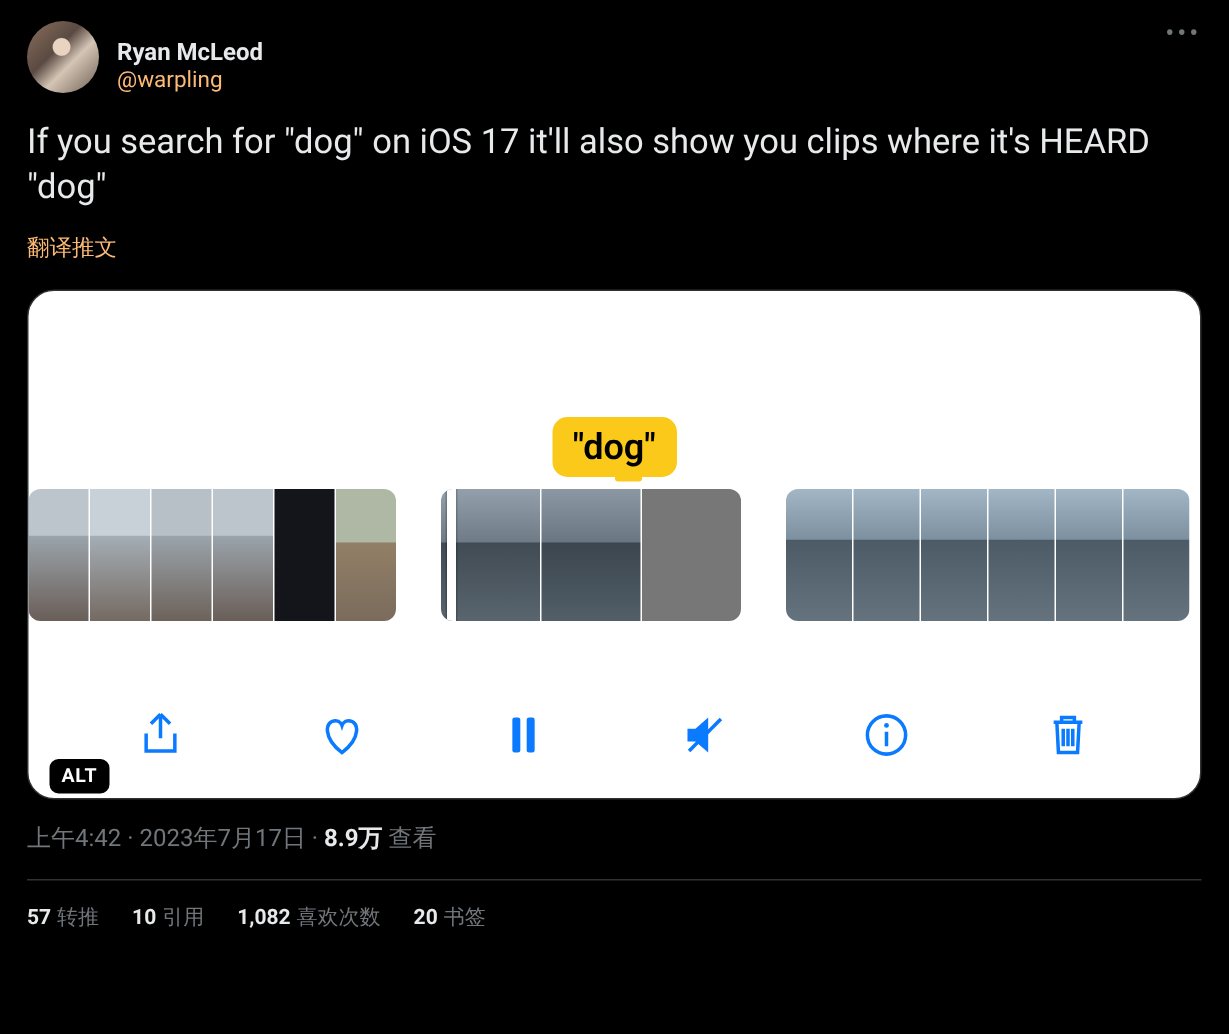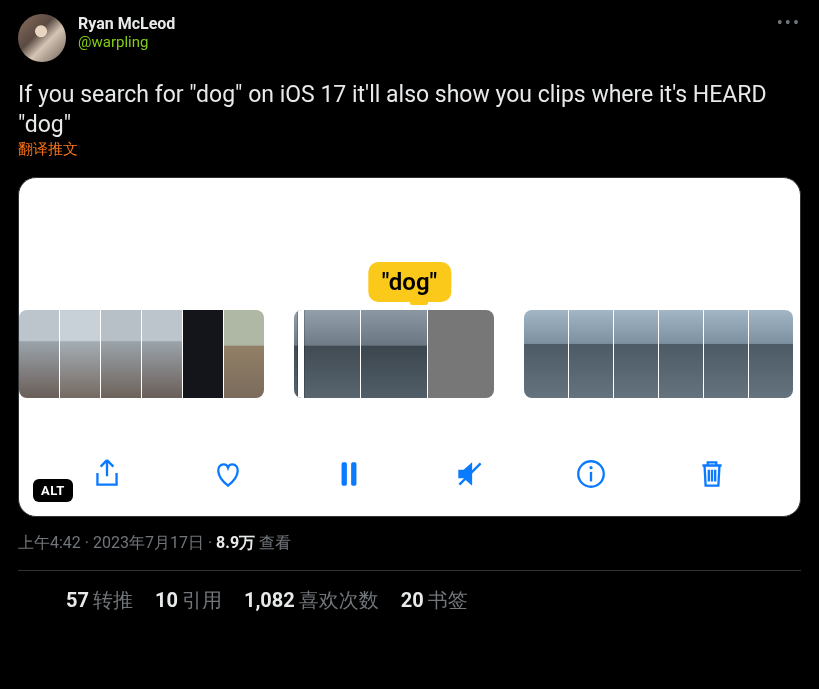--- a/index.html
+++ b/index.html
@@ -10,21 +10,21 @@
     font-family: -apple-system, BlinkMacSystemFont, "Segoe UI", Roboto, Helvetica, Arial, sans-serif;
     color: #e7e9ea;
     overflow: hidden;
     position: relative;
   }
   .tweet {
     padding: 14px 18px;
   }
   .header {
     display: flex;
-    align-items: flex-start;
+    align-items: flex-end;
     gap: 12px;
     position: relative;
   }
   .avatar {
     width: 48px;
     height: 48px;
     border-radius: 50%;
     background: linear-gradient(135deg, #8b6f5c 0%, #5a4a42 40%, #d4c5b5 60%, #6b5d52 100%);
     flex-shrink: 0;
     position: relative;
@@ -36,44 +36,44 @@
     border-radius:50%;
     background: radial-gradient(circle at 48% 36%, #e8d4c0 0%, #e8d4c0 14%, transparent 16%);
   }
   .name-col { display:flex; flex-direction:column; }
   .display-name {
     font-weight: 700;
     font-size: 16px;
     color:#e7e9ea;
   }
   .handle {
-    color: #84cc16;
+    color: #fdba74;
     font-size: 15px;
   }
   .more {
     position:absolute;
     right:0;
     top:0;
     color:#71767b;
     font-size:18px;
     letter-spacing:2px;
     cursor:pointer;
     line-height:1;
   }
   .body-text {
     margin-top: 18px;
     font-size: 23px;
     line-height: 30px;
     color:#e7e9ea;
     font-weight:400;
   }
   .translate {
-    color: #f97316;
+    color: #fdba74;
     font-size: 15px;
-    margin-top: 0;
+    margin-top: 16px;
     cursor: pointer;
   }
   .media {
     margin-top: 18px;
     background: #fff;
     border-radius: 18px;
     width: 100%;
     height: 340px;
     position: relative;
     overflow:hidden;
@@ -152,21 +152,21 @@
     justify-content: space-around;
     align-items:center;
     padding: 0 28px;
   }
   .ctrl { color:#0a7aff; width:40px; height:40px; display:flex; align-items:center; justify-content:center; cursor:pointer; }
   .ctrl svg { width:34px; height:34px; stroke:#0a7aff; fill:none; stroke-width:2.2; }
   .ctrl.pause svg rect{ fill:#0a7aff; stroke:none; }
   .alt {
     position:absolute;
     left:14px;
-    bottom:14px;
+    bottom:3px;
     background:#000;
     color:#fff;
     font-weight:700;
     font-size:13px;
     padding:4px 8px;
     border-radius:6px;
     letter-spacing:0.5px;
   }
   .meta {
     margin-top: 16px;
@@ -175,23 +175,22 @@
   }
   .meta .bold { color:#e7e9ea; font-weight:700;text-align:center; }
   .divider {
     border-top:1px solid #2f3336;
     margin-top:16px;
   }
   .stats {
     display:flex;
     gap: 22px;
     padding-top:16px;
-    font-size:20px;
+    font-size:14px;
     color:#71767b;
-    margin-left:48px;
   }
   .stats .num { color:#e7e9ea; font-weight:700; margin-right:4px; }
 </style>
 </head>
 <body>
 
 <div class="tweet">
 
   <div class="header">
     <div class="avatar"></div>

